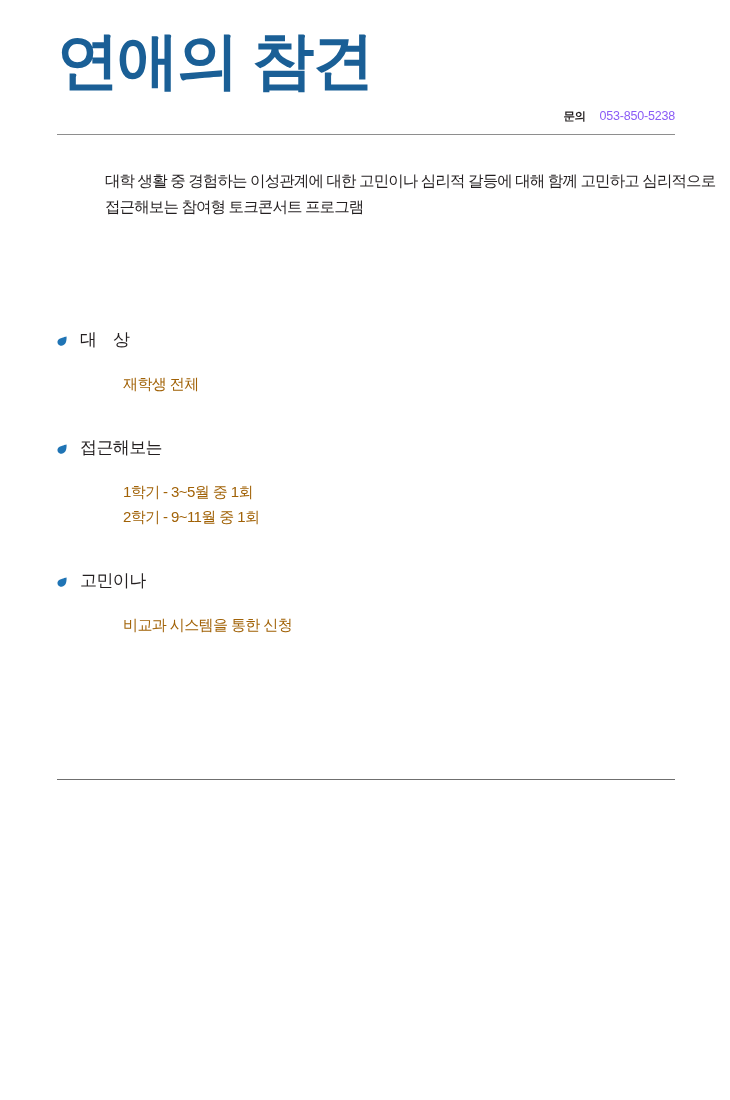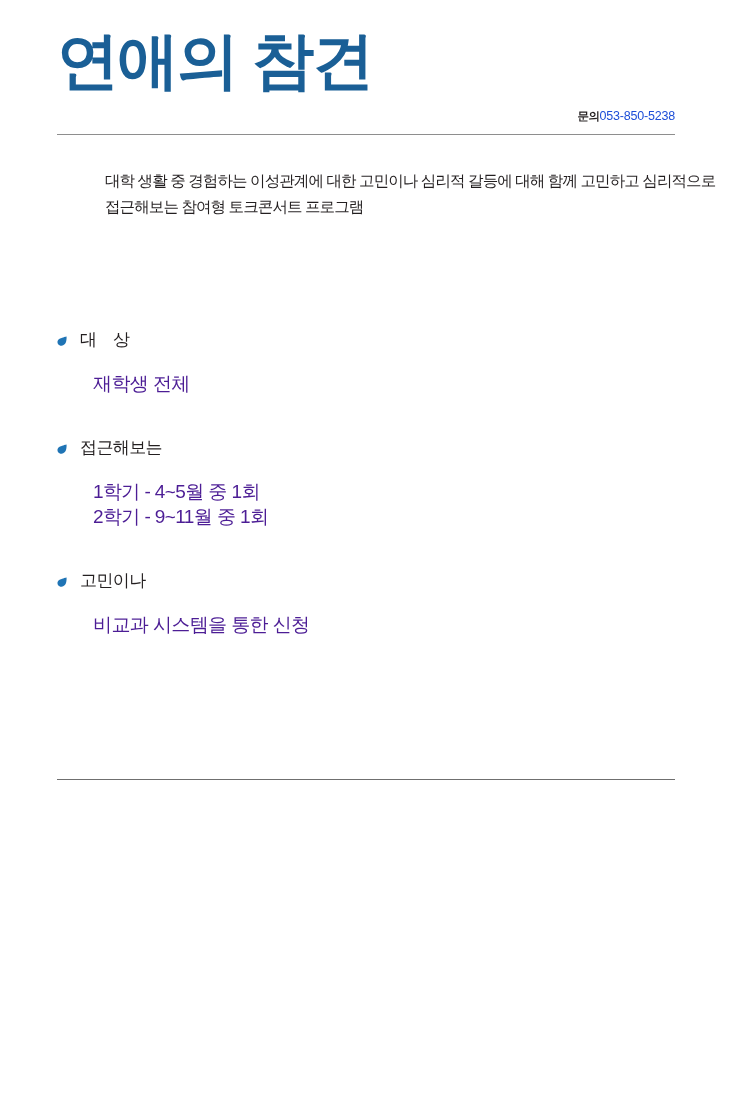--- a/index.html
+++ b/index.html
@@ -42,32 +42,32 @@
     letter-spacing: -2px;
     color: #1a5f96;
     white-space: nowrap;
   }
   .contact {
     position: absolute;
     right: 0;
     bottom: 6px;
     display: flex;
     align-items: baseline;
-    gap: 0;
+    gap: 14px;
     white-space: nowrap;
   }
   .contact-label {
     font-size: 11.5px;
     font-weight: bold;
     color: #231f20;
     letter-spacing: -0.5px;
   }
   .contact-value {
     font-size: 12.5px;
-    color: #1d4ed8;
+    color: #8b5cf6;
     letter-spacing: -0.2px;
   }
 
   .rule-top {
     position: absolute;
     left: 57px;
     top: 134px;
     width: 618px;
     height: 1px;
     background: #8e8e8e;
@@ -112,25 +112,25 @@
   }
   .bullet svg { display: block; }
   .section-title {
     font-size: 17px;
     letter-spacing: -0.6px;
     color: #231f20;
     white-space: pre;
   }
   .section-body {
     margin-top: 20px;
-    margin-left: 36px;
-    font-size: 19px;
+    margin-left: 66px;
+    font-size: 15px;
     line-height: 25px;
     letter-spacing: -0.6px;
-    color: #4c1d95;
+    color: #a16207;
   }
   .section-body div { white-space: pre; }
 
   .sec-2 { margin-top: 8px; }
 
   
   .rule-bottom {
     position: absolute;
     left: 57px;
     top: 779px;
@@ -185,21 +185,21 @@
     <div class="section sec-2">
       <div class="section-head">
         <span class="bullet">
           <svg width="10" height="10" viewBox="0 0 10 10" xmlns="http://www.w3.org/2000/svg">
             <path d="M9.6 0.4 C9.6 0.4 5.6 1.2 3.0 2.6 C0.6 3.9 -0.2 6.0 1.0 7.9 C2.1 9.6 4.6 10.2 6.6 9.1 C8.6 8.0 9.3 5.6 9.5 3.2 C9.6 1.8 9.6 0.4 9.6 0.4 Z" fill="#1f74b5"></path>
           </svg>
         </span>
         <span class="section-title">접근해보는</span>
       </div>
       <div class="section-body">
-        <div>1학기 - 4~5월 중 1회</div>
+        <div>1학기 - 3~5월 중 1회</div>
         <div>2학기 - 9~11월 중 1회</div>
       </div>
     </div>
 
     <div class="section sec-2">
       <div class="section-head">
         <span class="bullet">
           <svg width="10" height="10" viewBox="0 0 10 10" xmlns="http://www.w3.org/2000/svg">
             <path d="M9.6 0.4 C9.6 0.4 5.6 1.2 3.0 2.6 C0.6 3.9 -0.2 6.0 1.0 7.9 C2.1 9.6 4.6 10.2 6.6 9.1 C8.6 8.0 9.3 5.6 9.5 3.2 C9.6 1.8 9.6 0.4 9.6 0.4 Z" fill="#1f74b5"></path>
           </svg>

